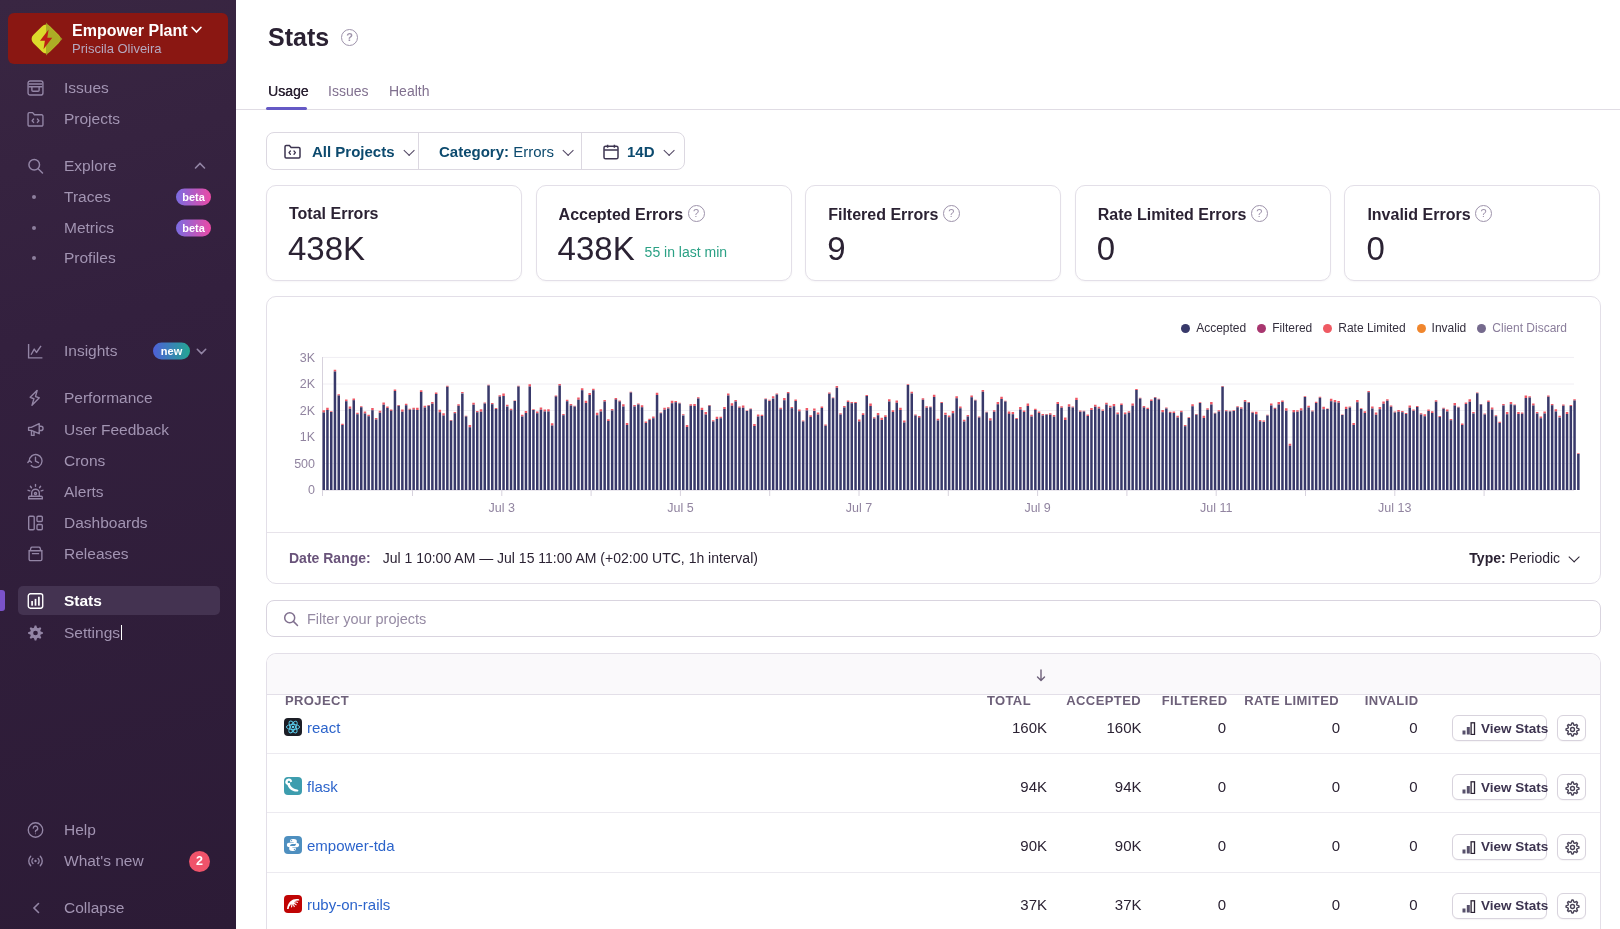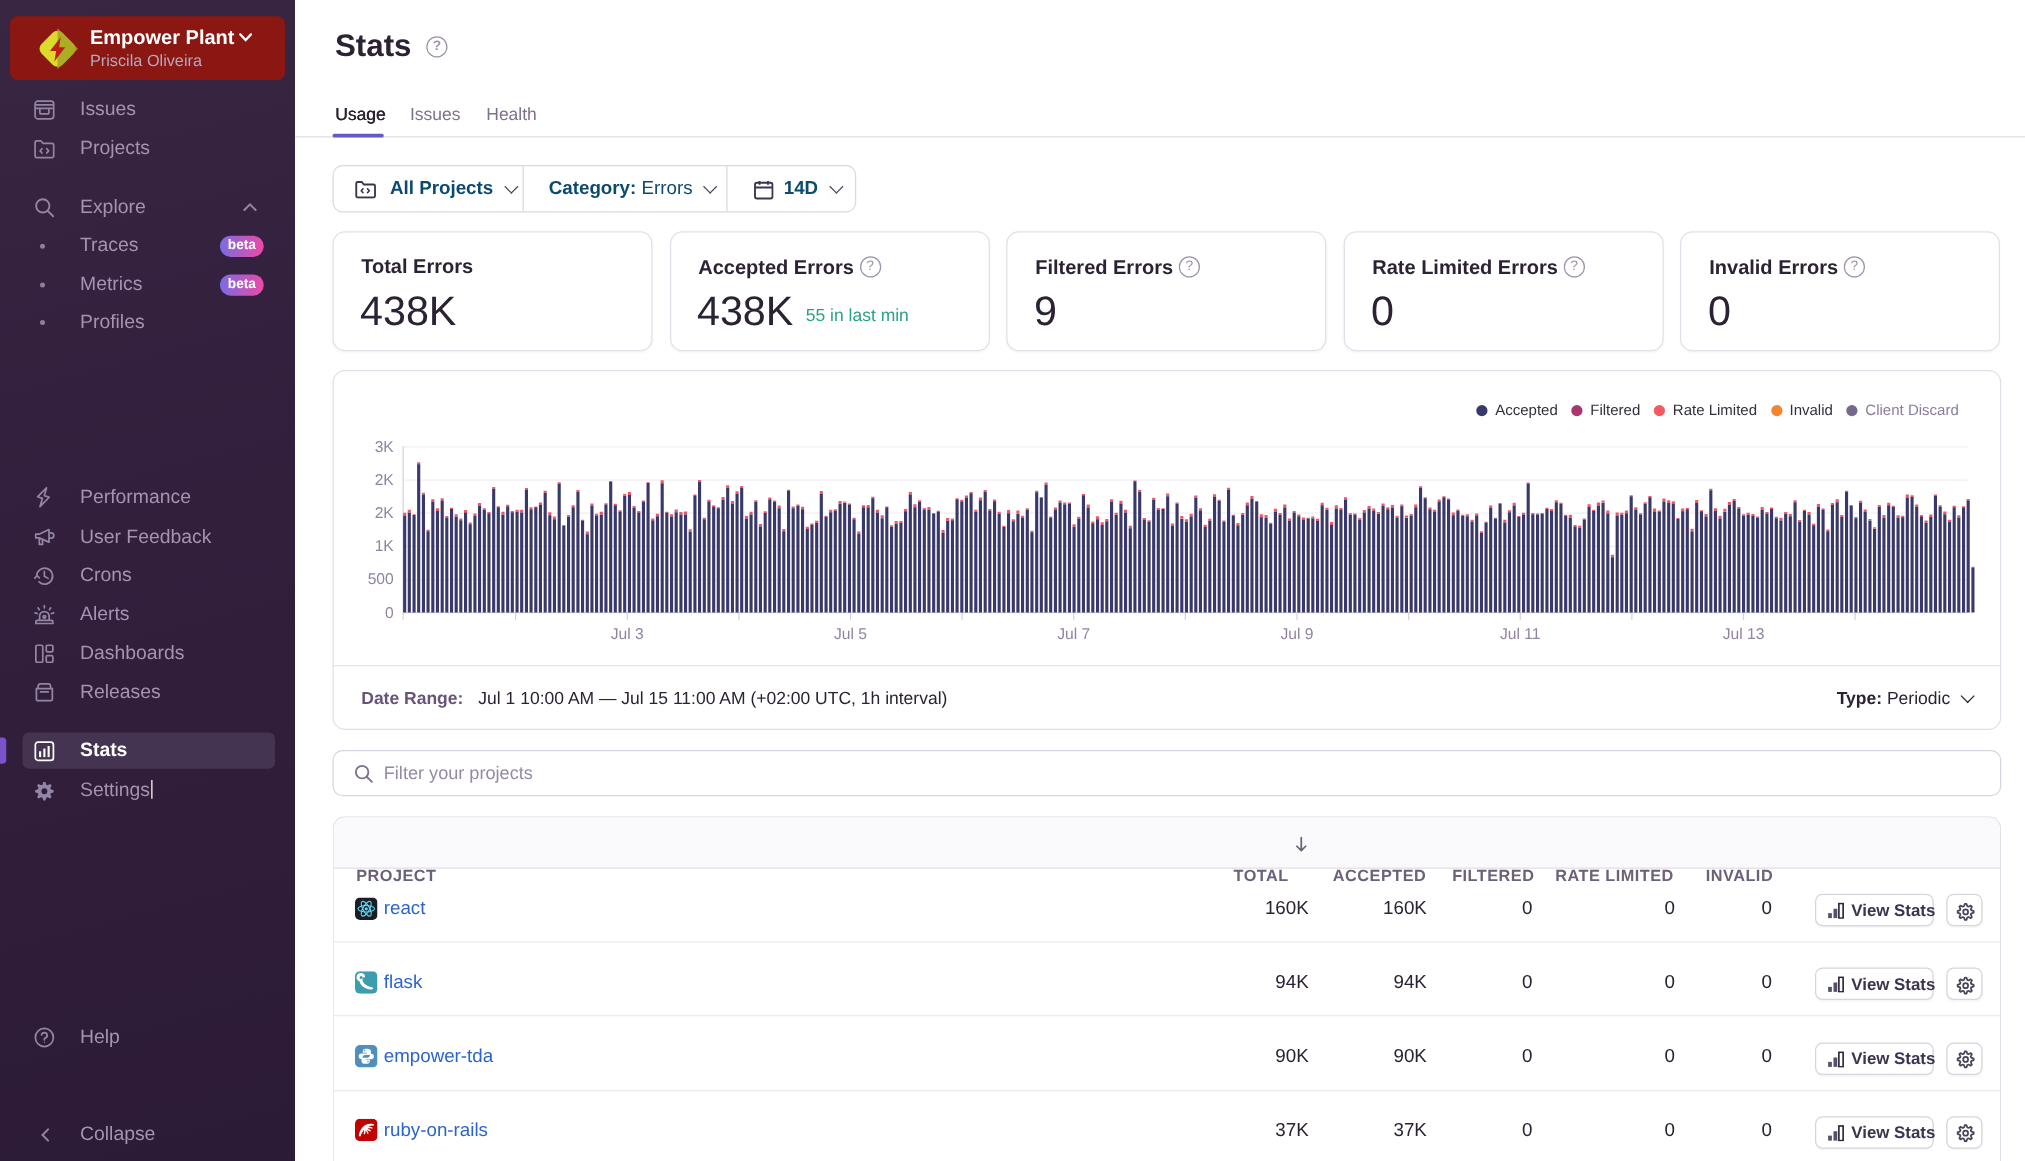--- a/index.html
+++ b/index.html
@@ -132,20 +132,33 @@
     </div>
   <div class="nav" style="top:212.5px">
       <span class="dot"></span>
       <span class="lb">Metrics</span>
       <span class="badge beta">beta</span>
     </div>
   <div class="nav" style="top:243px">
       <span class="dot"></span>
       <span class="lb">Profiles</span>
     </div>
+  <div class="nav" style="top:336px">
+      <svg class="ic" viewBox="0 0 16 16">
+        <g fill="none" stroke="#9385a5" stroke-width="1.3">
+          <path d="M1.5 1.5 v13 h13"></path>
+          <path d="M3.8 11.5 L6.8 6.2 8.9 9.4 13.2 3.2" stroke-linejoin="round"></path>
+        </g>
+      </svg>
+      <span class="lb">Insights</span>
+      <span class="badge newb">new</span>
+    <svg class="abs" style="left:196px;top:12px" width="11" height="7" viewBox="0 0 11 7">
+        <path d="M1.3 1.3 L5.5 5.5 L9.7 1.3" fill="none" stroke="#9385a5" stroke-width="1.6" stroke-linecap="round"></path>
+      </svg>
+    </div>
 
   <div class="nav" style="top:383px">
       <svg class="ic" viewBox="0 0 16 16">
         <path d="M9.6 0.8 L3 7.4 l3.5 1.3 -1.8 6.2 6.9-7.1 -3.6-1.2 Z" fill="none" stroke="#9385a5" stroke-width="1.3" stroke-linejoin="round"></path>
       </svg>
       <span class="lb">Performance</span>
     </div>
   <div class="nav" style="top:414.5px">
       <svg class="ic" viewBox="0 0 16 16">
         <g fill="none" stroke="#9385a5" stroke-width="1.3">
@@ -218,20 +231,31 @@
 
   <div class="nav" style="top:815px">
       <svg class="ic" viewBox="0 0 16 16">
         <g fill="none" stroke="#9385a5" stroke-width="1.3">
           <circle cx="8" cy="8" r="6.8"></circle>
           <path d="M5.9 6.1 a2.1 2.1 0 1 1 2.6 2.3 c-0.4 0.1-0.5 0.4-0.5 0.8 v0.4" stroke-linecap="round"></path>
           <circle cx="8" cy="11.6" r="0.5" fill="#9385a5" stroke="none"></circle>
         </g>
       </svg>
       <span class="lb">Help</span>
+    </div>
+  <div class="nav" style="top:845.5px">
+      <svg class="ic" viewBox="0 0 16 16">
+        <g fill="none" stroke="#9385a5" stroke-width="1.3" stroke-linecap="round">
+          <circle cx="8" cy="8" r="1.1" fill="#9385a5" stroke="none"></circle>
+          <path d="M5.6 10.4 a3.4 3.4 0 0 1 0-4.8 M10.4 5.6 a3.4 3.4 0 0 1 0 4.8"></path>
+          <path d="M3.5 12.5 a6.4 6.4 0 0 1 0-9 M12.5 3.5 a6.4 6.4 0 0 1 0 9"></path>
+        </g>
+      </svg>
+      <span class="lb">What's new</span>
+    <div class="abs" style="left:189px;top:5px;width:21px;height:21px;border-radius:50%;background:#f0536a;color:#fff;font-size:12.5px;font-weight:bold;text-align:center;line-height:21px">2</div>
     </div>
   <div class="nav" style="top:893px">
       <svg class="ic" style="width:12px;height:12px;left:30px" viewBox="0 0 12 12">
         <path d="M8.5 1.5 L4 6 l4.5 4.5" fill="none" stroke="#9385a5" stroke-width="1.6" stroke-linecap="round"></path>
       </svg>
       <span class="lb">Collapse</span>
     </div>
 </div>
 <div id="main">
   <h1 class="title"><b>Stats</b> <span class="qmark" style="position:absolute;left:73px;top:6px">?</span></h1>

